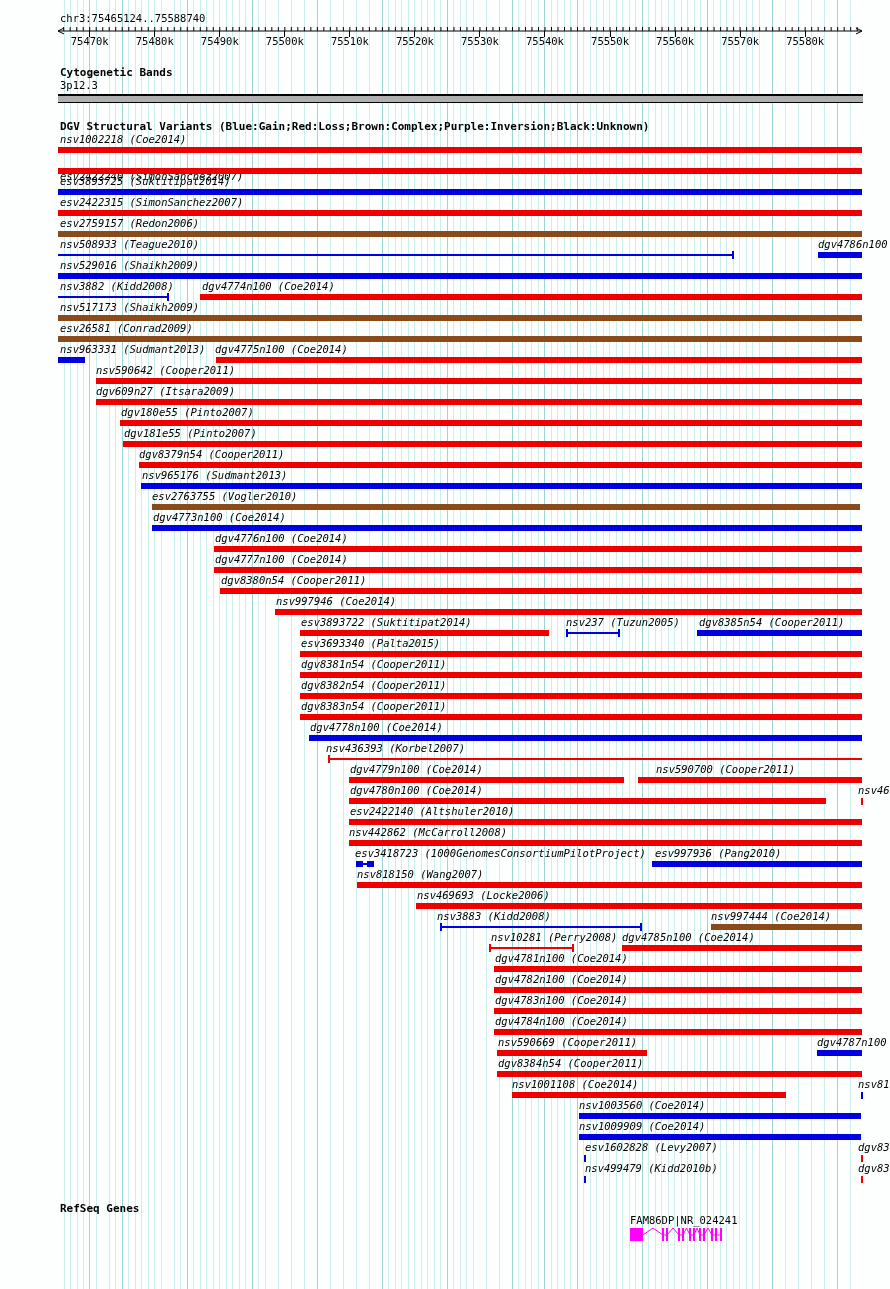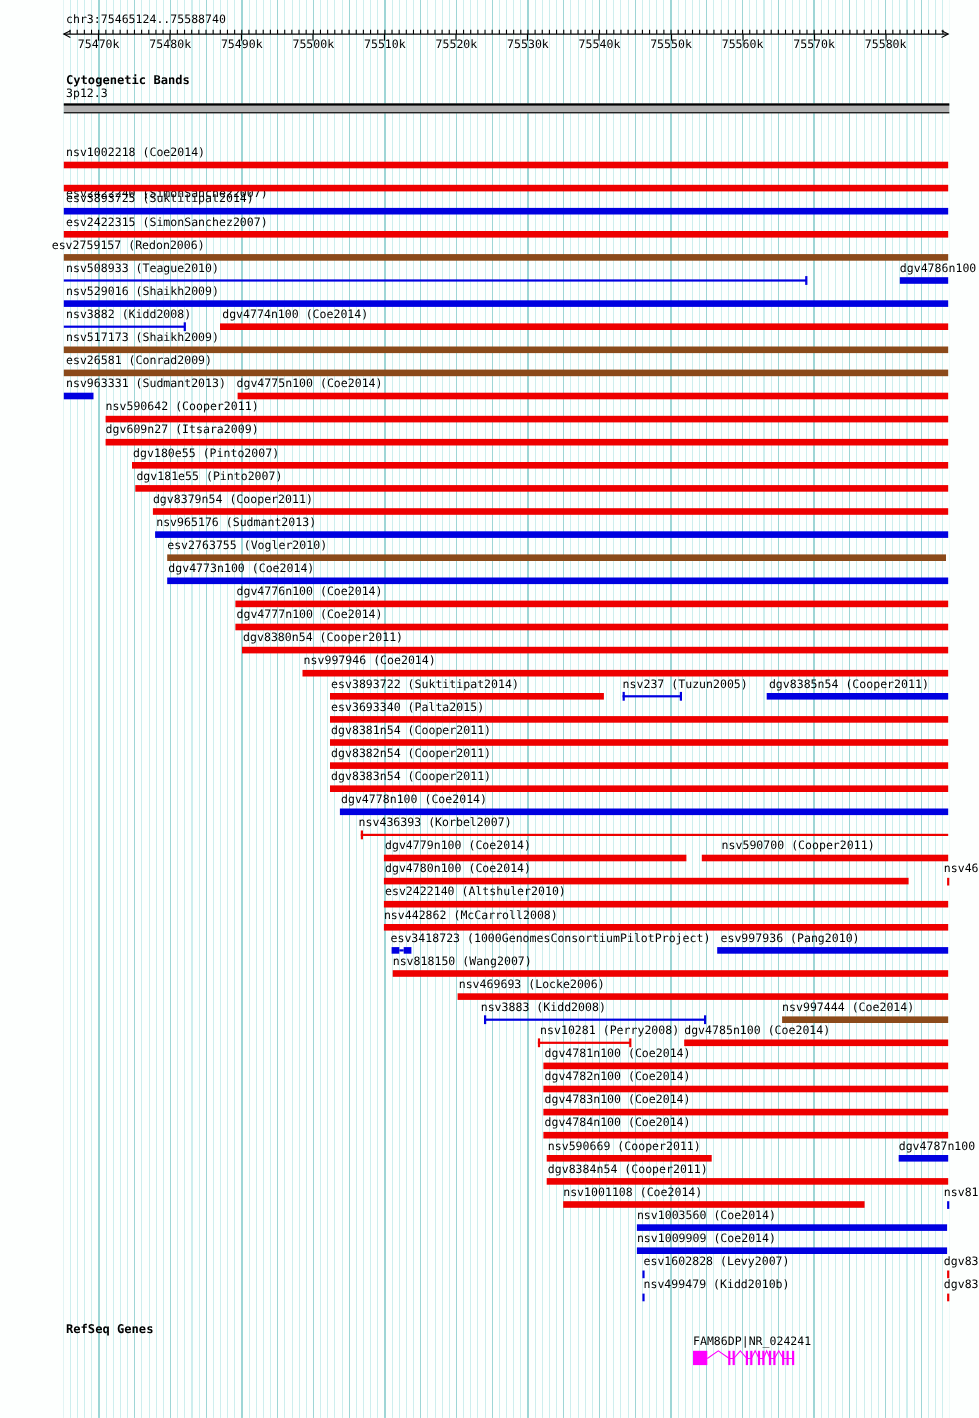--- a/index.html
+++ b/index.html
@@ -187,31 +187,32 @@
       <div class="vtick" style="left: 739.615px; top: 31px; height: 6px; width: 1px; background: rgb(0, 0, 0);"></div>
       <div class="ruler-lbl" style="left: 708.115px; top: 36px;">75570k</div>
       <div class="vtick" style="left: 804.655px; top: 31px; height: 6px; width: 1px; background: rgb(0, 0, 0);"></div>
       <div class="ruler-lbl" style="left: 773.155px; top: 36px;">75580k</div>
     </div>
 
   <div class="sect" style="left:60px; top:67px;">Cytogenetic Bands</div>
   <div class="lbl" style="left:60px; top:80px;">3p12.3</div>
   <div id="cytoband-bar"></div>
 
-
-  <div id="tracks" style="position:absolute; left:0; top:0; width:754px; height:1289px;">
+  <div class="sect" style="left:60px; top:121px;">DGV Structural Variants (Blue:Gain;Red:Loss;Brown:Complex;Purple:Inversion;Black:Unknown)</div>
+
+  <div id="tracks" style="position:absolute; left:0; top:0; width:754px; height:1289px;font-style:italic;">
       <div class="lbl" style="left: 60px; top: 134px;">nsv1002218 (Coe2014)</div>
       <div class="bar" style="left: 58px; top: 147px; width: 804px; background: rgb(238, 0, 0);"></div>
       <div class="lbl" style="left: 60px; top: 155px; margin-top: 16px;">esv2422240 (SimonSanchez2007)</div>
       <div class="bar" style="left: 58px; top: 168px; width: 804px; background: rgb(238, 0, 0);"></div>
       <div class="lbl" style="left: 60px; top: 176px;">esv3893725 (Suktitipat2014)</div>
       <div class="bar" style="left: 58px; top: 189px; width: 804px; background: rgb(0, 0, 224);"></div>
       <div class="lbl" style="left: 60px; top: 197px;">esv2422315 (SimonSanchez2007)</div>
       <div class="bar" style="left: 58px; top: 210px; width: 804px; background: rgb(238, 0, 0);"></div>
-      <div class="lbl" style="left: 47px; top: 218px;">esv2759157 (Redon2006)</div>
+      <div class="lbl" style="left: 60px; top: 218px;">esv2759157 (Redon2006)</div>
       <div class="bar" style="left: 58px; top: 231px; width: 804px; background: rgb(139, 74, 26);"></div>
       <div class="lbl" style="left: 60px; top: 239px;">nsv508933 (Teague2010)</div>
       <div class="hline" style="left: 58px; top: 254px; width: 675px; background: rgb(0, 0, 224);"></div>
       <div class="vtick" style="left: 732px; top: 251px; height: 8px; background: rgb(0, 0, 224);"></div>
       <div class="lbl" style="left: 818px; top: 239px;">dgv4786n100</div>
       <div class="bar" style="left: 818px; top: 252px; width: 44px; background: rgb(0, 0, 224);"></div>
       <div class="lbl" style="left: 60px; top: 260px;">nsv529016 (Shaikh2009)</div>
       <div class="bar" style="left: 58px; top: 273px; width: 804px; background: rgb(0, 0, 224);"></div>
       <div class="lbl" style="left: 60px; top: 281px;">nsv3882 (Kidd2008)</div>
       <div class="hline" style="left: 58px; top: 296px; width: 110px; background: rgb(0, 0, 224);"></div>

